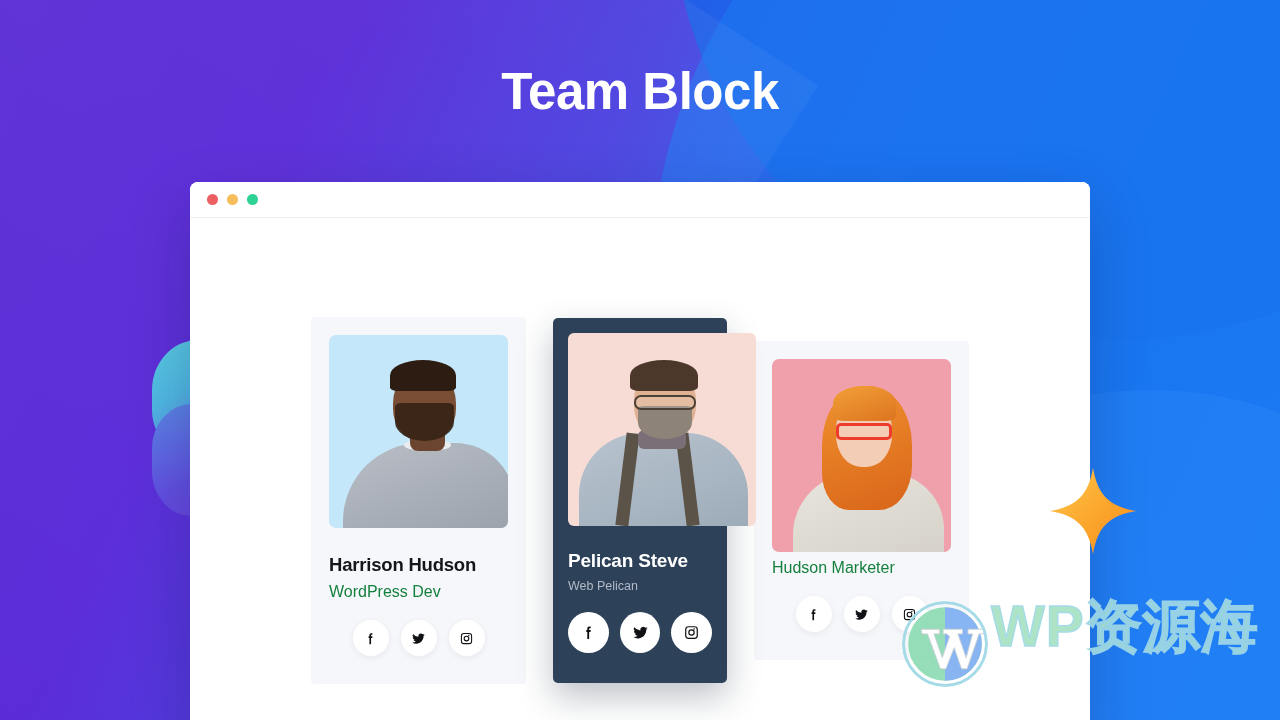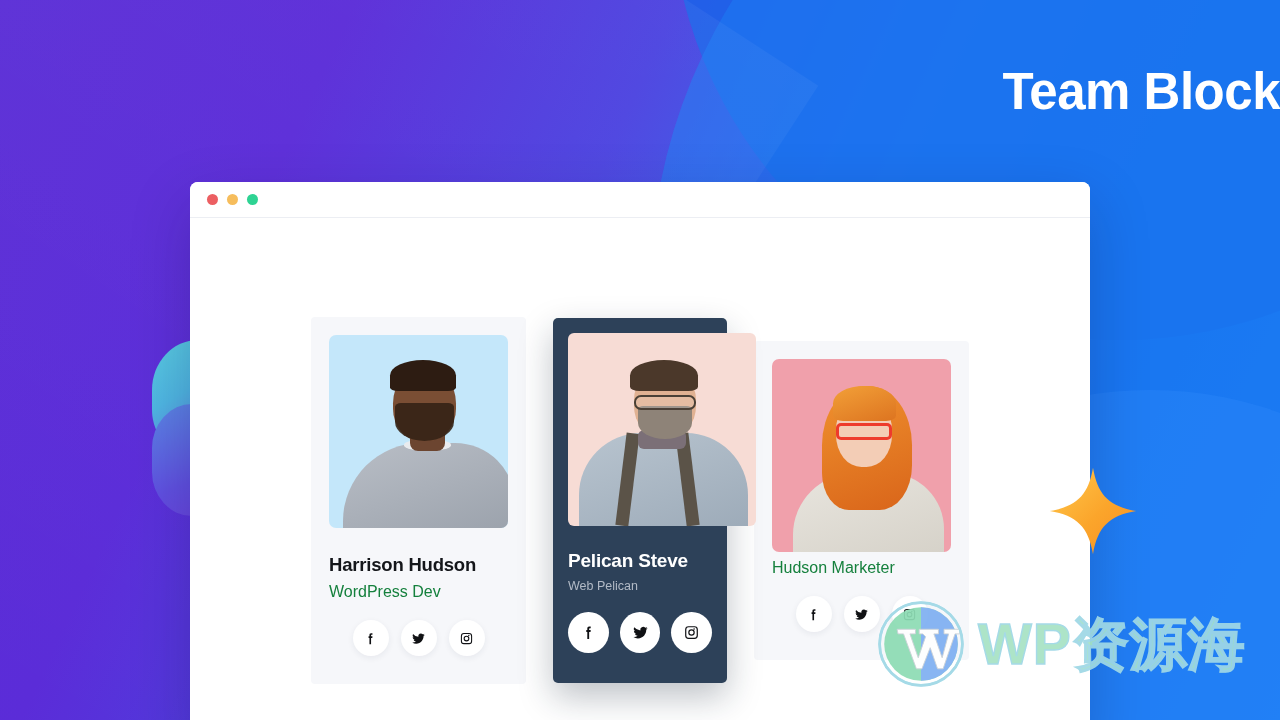--- a/index.html
+++ b/index.html
@@ -62,21 +62,21 @@
   
   .sparkle {
     position: absolute;
     left: 1048px; top: 466px;
     width: 90px; height: 90px;
   }
   
   .page-title {
     position: absolute;
     top: 66px; left: 0; width: 1280px;
-    text-align: right;
+    text-align: center;
     color: #fff;
     font-size: 51px;
     font-weight: bold;
     letter-spacing: -0.5px;
     line-height: 1;
   }
   
   .browser {
     position: absolute;
     left: 190px; top: 182px;
@@ -199,24 +199,23 @@
   .p3 .hair-back { left: 28%; bottom: 22%; width: 50%; height: 64%;
     background: linear-gradient(160deg,#f0922e,#d9651a); border-radius: 48% 48% 36% 30%; }
   .p3 .head { left: 36%; bottom: 44%; width: 31%; height: 36%; background: #f3cdb6; border-radius: 46% 46% 46% 46%; }
   .p3 .fringe { left: 34%; bottom: 68%; width: 35%; height: 18%;
     background: linear-gradient(160deg,#f2a038,#dd7420); border-radius: 50% 50% 16% 16%; }
   .p3 .glasses { left: 36%; bottom: 58%; width: 31%; height: 9%;
     border: 3px solid #ee3b2c; border-radius: 5px; }
   
   .watermark {
     position: absolute;
-    left: 875px; top: 598px;
-    display: flex;
-    align-items: center;
-    gap: 11px;
+    left: 899px; top: 598px;
+    display: flex;
+    gap: 0;
     opacity: .93;
   }
   .wm-text {
     font-size: 57px;
     font-weight: bold;
     color: #a7e3c4;
     letter-spacing: 1px;
     -webkit-text-stroke: 1.4px #9fd8e6;
     line-height: 1;
     white-space: nowrap;

